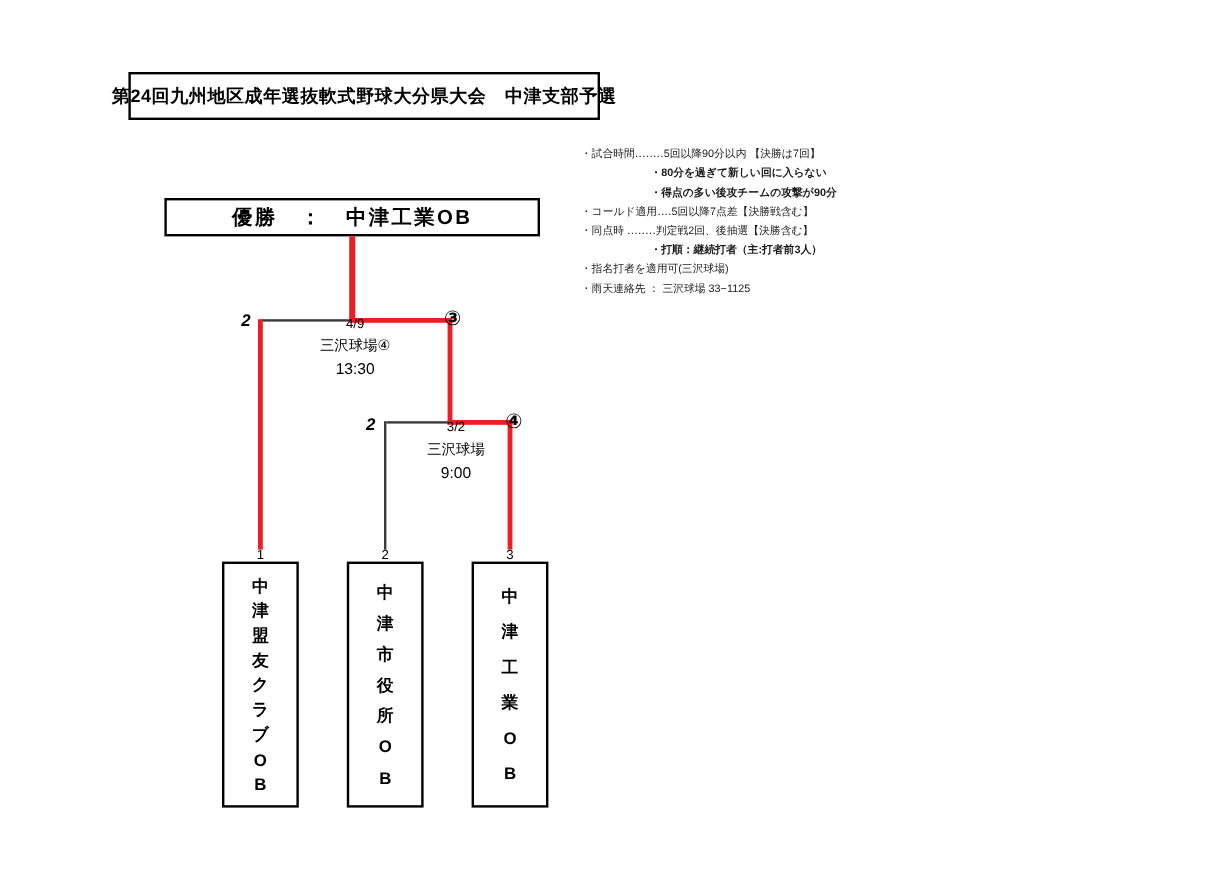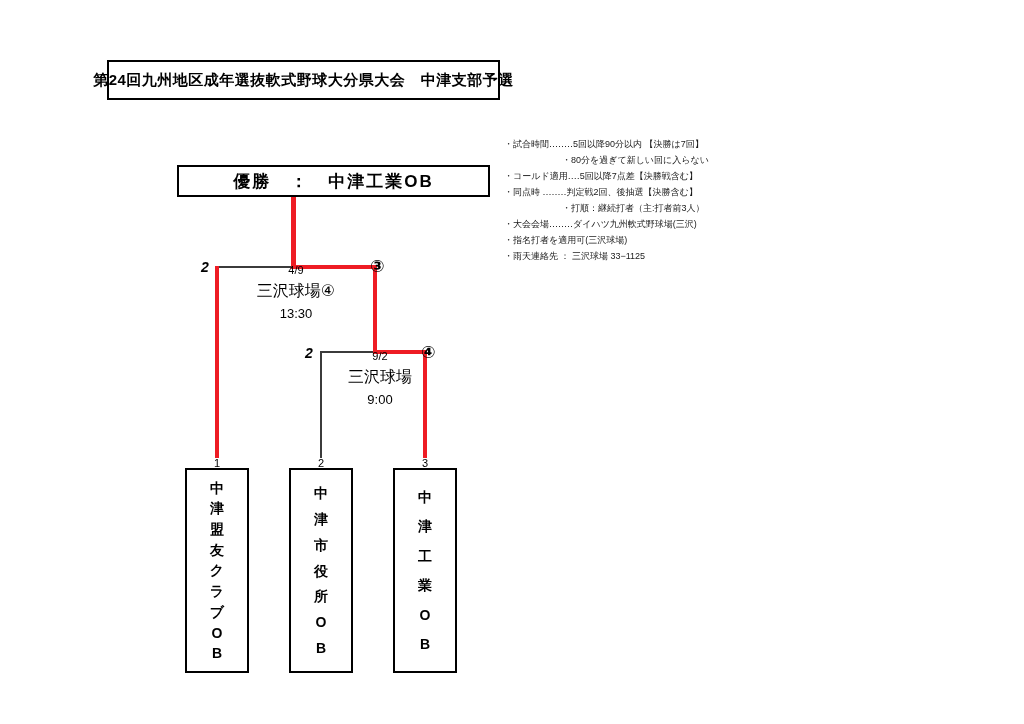--- a/index.html
+++ b/index.html
@@ -45,21 +45,20 @@
     position: absolute;
     left: 137px;
     top: 165px;
     width: 313px;
     height: 32px;
     border: 2px solid #000;
     box-sizing: border-box;
     display: flex;
     align-items: center;
     justify-content: center;
-    margin-left: 40px;
   }
   .champion-text {
     font-size: 17px;
     font-weight: bold;
     letter-spacing: 2px;
     white-space: nowrap;
   }
 
   
   .line-h, .line-v {
@@ -74,21 +73,21 @@
   
   .match-info {
     position: absolute;
     text-align: center;
     font-size: 11px;
     line-height: 1.55;
     white-space: nowrap;
     color: #000;
   }
   .match-info .m-date { font-size: 11px; }
-  .match-info .m-place { font-size: 16px; }
+  .match-info .m-place { font-size: 12px; }
   .match-info .m-time { font-size: 13px; }
 
   
   .seed-num {
     position: absolute;
     font-size: 14px;
     font-weight: bold;
     font-style: italic;
     color: #000;
   }
@@ -124,32 +123,31 @@
     display: block;
     font-size: 14px;
     font-weight: bold;
     line-height: 1;
     text-align: center;
   }
 
   
   .notes {
     position: absolute;
-    left: 504px;
+    left: 484px;
     top: 120px;
     width: 290px;
     font-size: 9px;
     line-height: 1.78;
     color: #1a1a1a;
     white-space: nowrap;
-    margin-top: 16px;
   }
   .notes .nline { display: block; }
   .notes .ind1 { padding-left: 48px; }
-  .notes .ind2 { padding-left: 58px; }
+  .notes .ind2 { padding-left: 58px; font-weight: bold; }
   .notes .ind3 { padding-left: 70px; }
 </style>
 </head>
 <body>
 
 <div id="page">
 
   <div class="title-box">
     <div class="title-text">第24回九州地区成年選抜軟式野球大分県大会　中津支部予選</div>
   </div>
@@ -182,21 +180,21 @@
 
   <div class="line-v" style="left:320px; top:351px; width:2px; height:107px;"></div>
 
   <div class="red-v" style="left:423px; top:351px; width:4px; height:107px;"></div>
 
   <div class="seed-num" style="left:305px; top:345px;">2</div>
 
   <div class="round-marker" style="left:421px; top:342px;">④</div>
 
   <div class="match-info" style="left:335px; top:348px; width:90px;">
-    <div class="m-date">9/2</div>
+    <div class="m-date">3/2</div>
     <div class="m-place">三沢球場</div>
     <div class="m-time">9:00</div>
   </div>
 
   <div class="team-num" style="left:185px; top:457px;">1</div>
   <div class="team-box" style="left:185px; top:468px;">
     <span>中</span>
     <span>津</span>
     <span>盟</span>
     <span>友</span>
@@ -224,21 +222,21 @@
     <span>津</span>
     <span>工</span>
     <span>業</span>
     <span>O</span>
     <span>B</span>
   </div>
 
   <div class="notes">
     <span class="nline">・試合時間‥‥‥‥5回以降90分以内 【決勝は7回】</span>
     <span class="nline ind2">・80分を過ぎて新しい回に入らない</span>
+    <span class="nline ind2">・得点の多い後攻チームの攻撃が90分</span>
     <span class="nline">・コールド適用‥‥5回以降7点差【決勝戦含む】</span>
     <span class="nline">・同点時 ‥‥‥‥判定戦2回、後抽選【決勝含む】</span>
     <span class="nline ind2">・打順：継続打者（主:打者前3人）</span>
-    <span class="nline">・大会会場‥‥‥‥ダイハツ九州軟式野球場(三沢)</span>
     <span class="nline">・指名打者を適用可(三沢球場)</span>
     <span class="nline">・雨天連絡先 ： 三沢球場 33−1125</span>
   </div>
 
 </div>
 
 </body></html>

